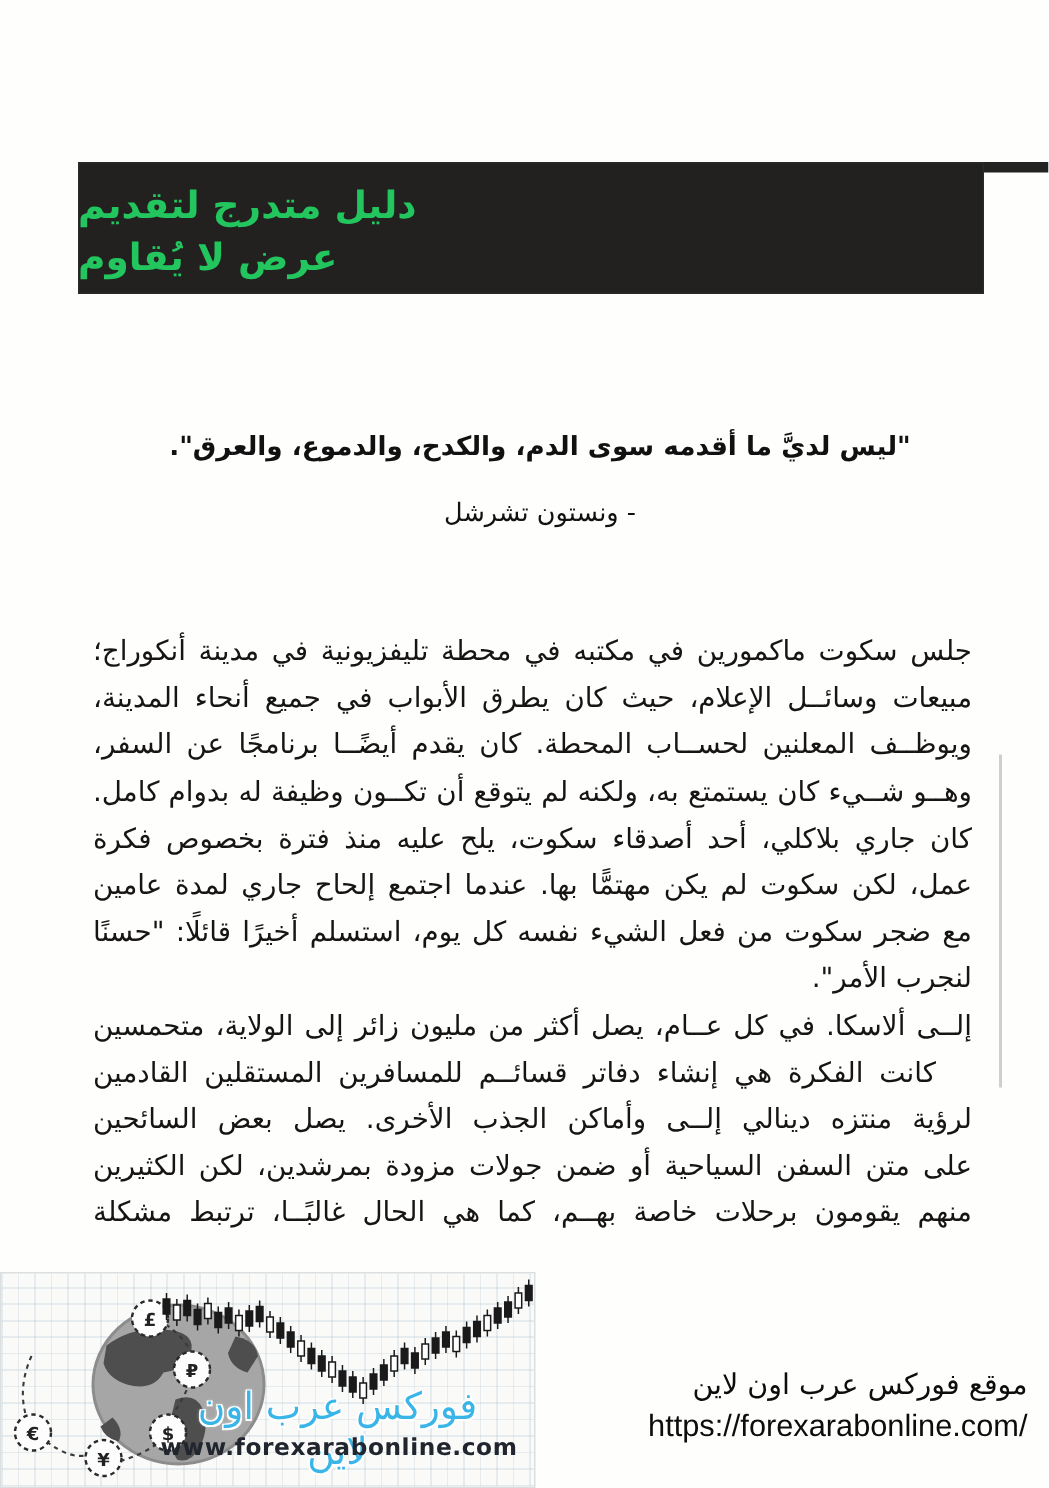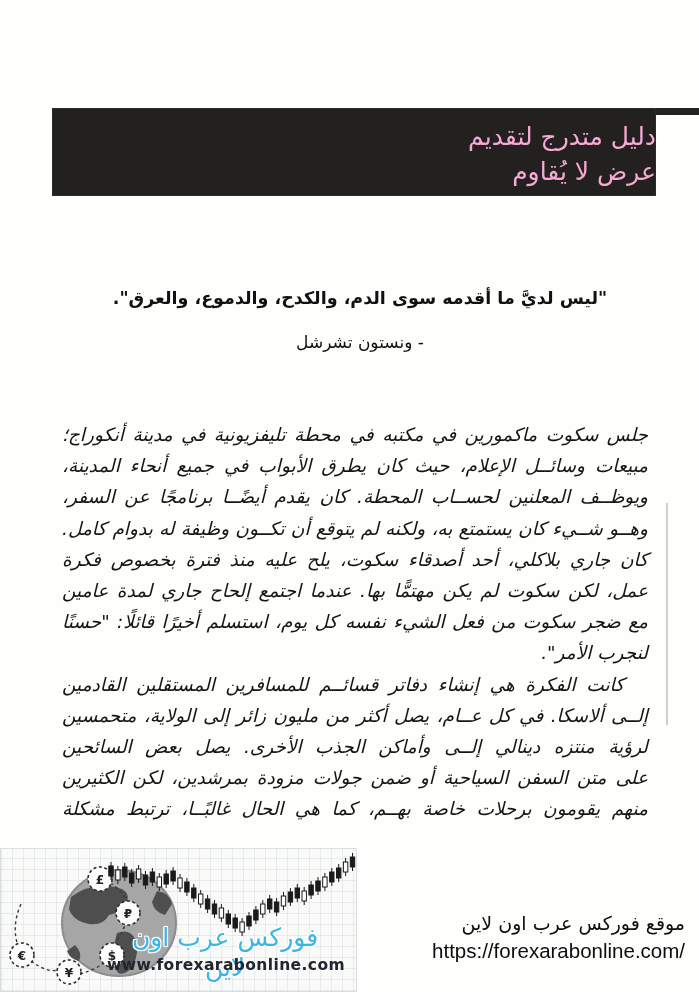--- a/index.html
+++ b/index.html
@@ -13,25 +13,25 @@
   .page { position:absolute; inset:0; background:#fefefd; }
 
   
   .banner-edge-strip {
     position:absolute; left:648px; top:108px; width:51px; height:7px;
     background:#232323;
   }
   .banner {
     position:absolute; left:52px; top:108px; width:604px; height:88px;
     background:#222120;
-    color:#f9a8d4;
+    color:#22c55e;
     direction:rtl;
-    text-align:right;
+    text-align:left;
     padding-top:11px;
-    font-weight:normal;
+    font-weight:bold;
     font-size:25px;
     line-height:35px;
     letter-spacing:0.5px;
     box-shadow:0 0 0 1px #2a2a2a inset;
   }
 
   
   .quote {
     position:absolute; left:60px; top:288px; width:600px;
     direction:rtl; text-align:center;
@@ -42,21 +42,20 @@
     direction:rtl; text-align:center;
     font-weight:normal; font-size:17px; color:#111;
   }
 
   
   .body-text {
     position:absolute; left:62px; top:419px; width:586px;
     direction:rtl;
     font-size:18.5px;
     color:#171513;
-    font-style:italic;
   }
   .body-text .line {
     height:31.2px; line-height:31.2px;
     text-align:justify; text-align-last:justify;
     white-space:nowrap;
   }
   .body-text .line.last { text-align-last:right; }
   .body-text .line.indent { padding-right:24px; }
 
   
@@ -119,22 +118,22 @@
 
   <div class="body-text">
     <div class="line">جلس سكوت ماكمورين في مكتبه في محطة تليفزيونية في مدينة أنكوراج؛</div>
     <div class="line">مبيعات وسائــل الإعلام، حيث كان يطرق الأبواب في جميع أنحاء المدينة،</div>
     <div class="line">ويوظــف المعلنين لحســاب المحطة. كان يقدم أيضًــا برنامجًا عن السفر،</div>
     <div class="line">وهــو شــيء كان يستمتع به، ولكنه لم يتوقع أن تكــون وظيفة له بدوام كامل.</div>
     <div class="line">كان جاري بلاكلي، أحد أصدقاء سكوت، يلح عليه منذ فترة بخصوص فكرة</div>
     <div class="line">عمل، لكن سكوت لم يكن مهتمًّا بها. عندما اجتمع إلحاح جاري لمدة عامين</div>
     <div class="line">مع ضجر سكوت من فعل الشيء نفسه كل يوم، استسلم أخيرًا قائلًا: "حسنًا</div>
     <div class="line last">لنجرب الأمر".</div>
+    <div class="line">إلــى ألاسكا. في كل عــام، يصل أكثر من مليون زائر إلى الولاية، متحمسين</div>
     <div class="line indent">كانت الفكرة هي إنشاء دفاتر قسائــم للمسافرين المستقلين القادمين</div>
-    <div class="line">إلــى ألاسكا. في كل عــام، يصل أكثر من مليون زائر إلى الولاية، متحمسين</div>
     <div class="line">لرؤية منتزه دينالي إلــى وأماكن الجذب الأخرى. يصل بعض السائحين</div>
     <div class="line">على متن السفن السياحية أو ضمن جولات مزودة بمرشدين، لكن الكثيرين</div>
     <div class="line">منهم يقومون برحلات خاصة بهــم، كما هي الحال غالبًــا، ترتبط مشكلة</div>
   </div>
 
   <div class="scan-artifact"></div>
 
   <div class="logo-box">
     <svg width="357" height="144" viewBox="0 0 357 144">
 

